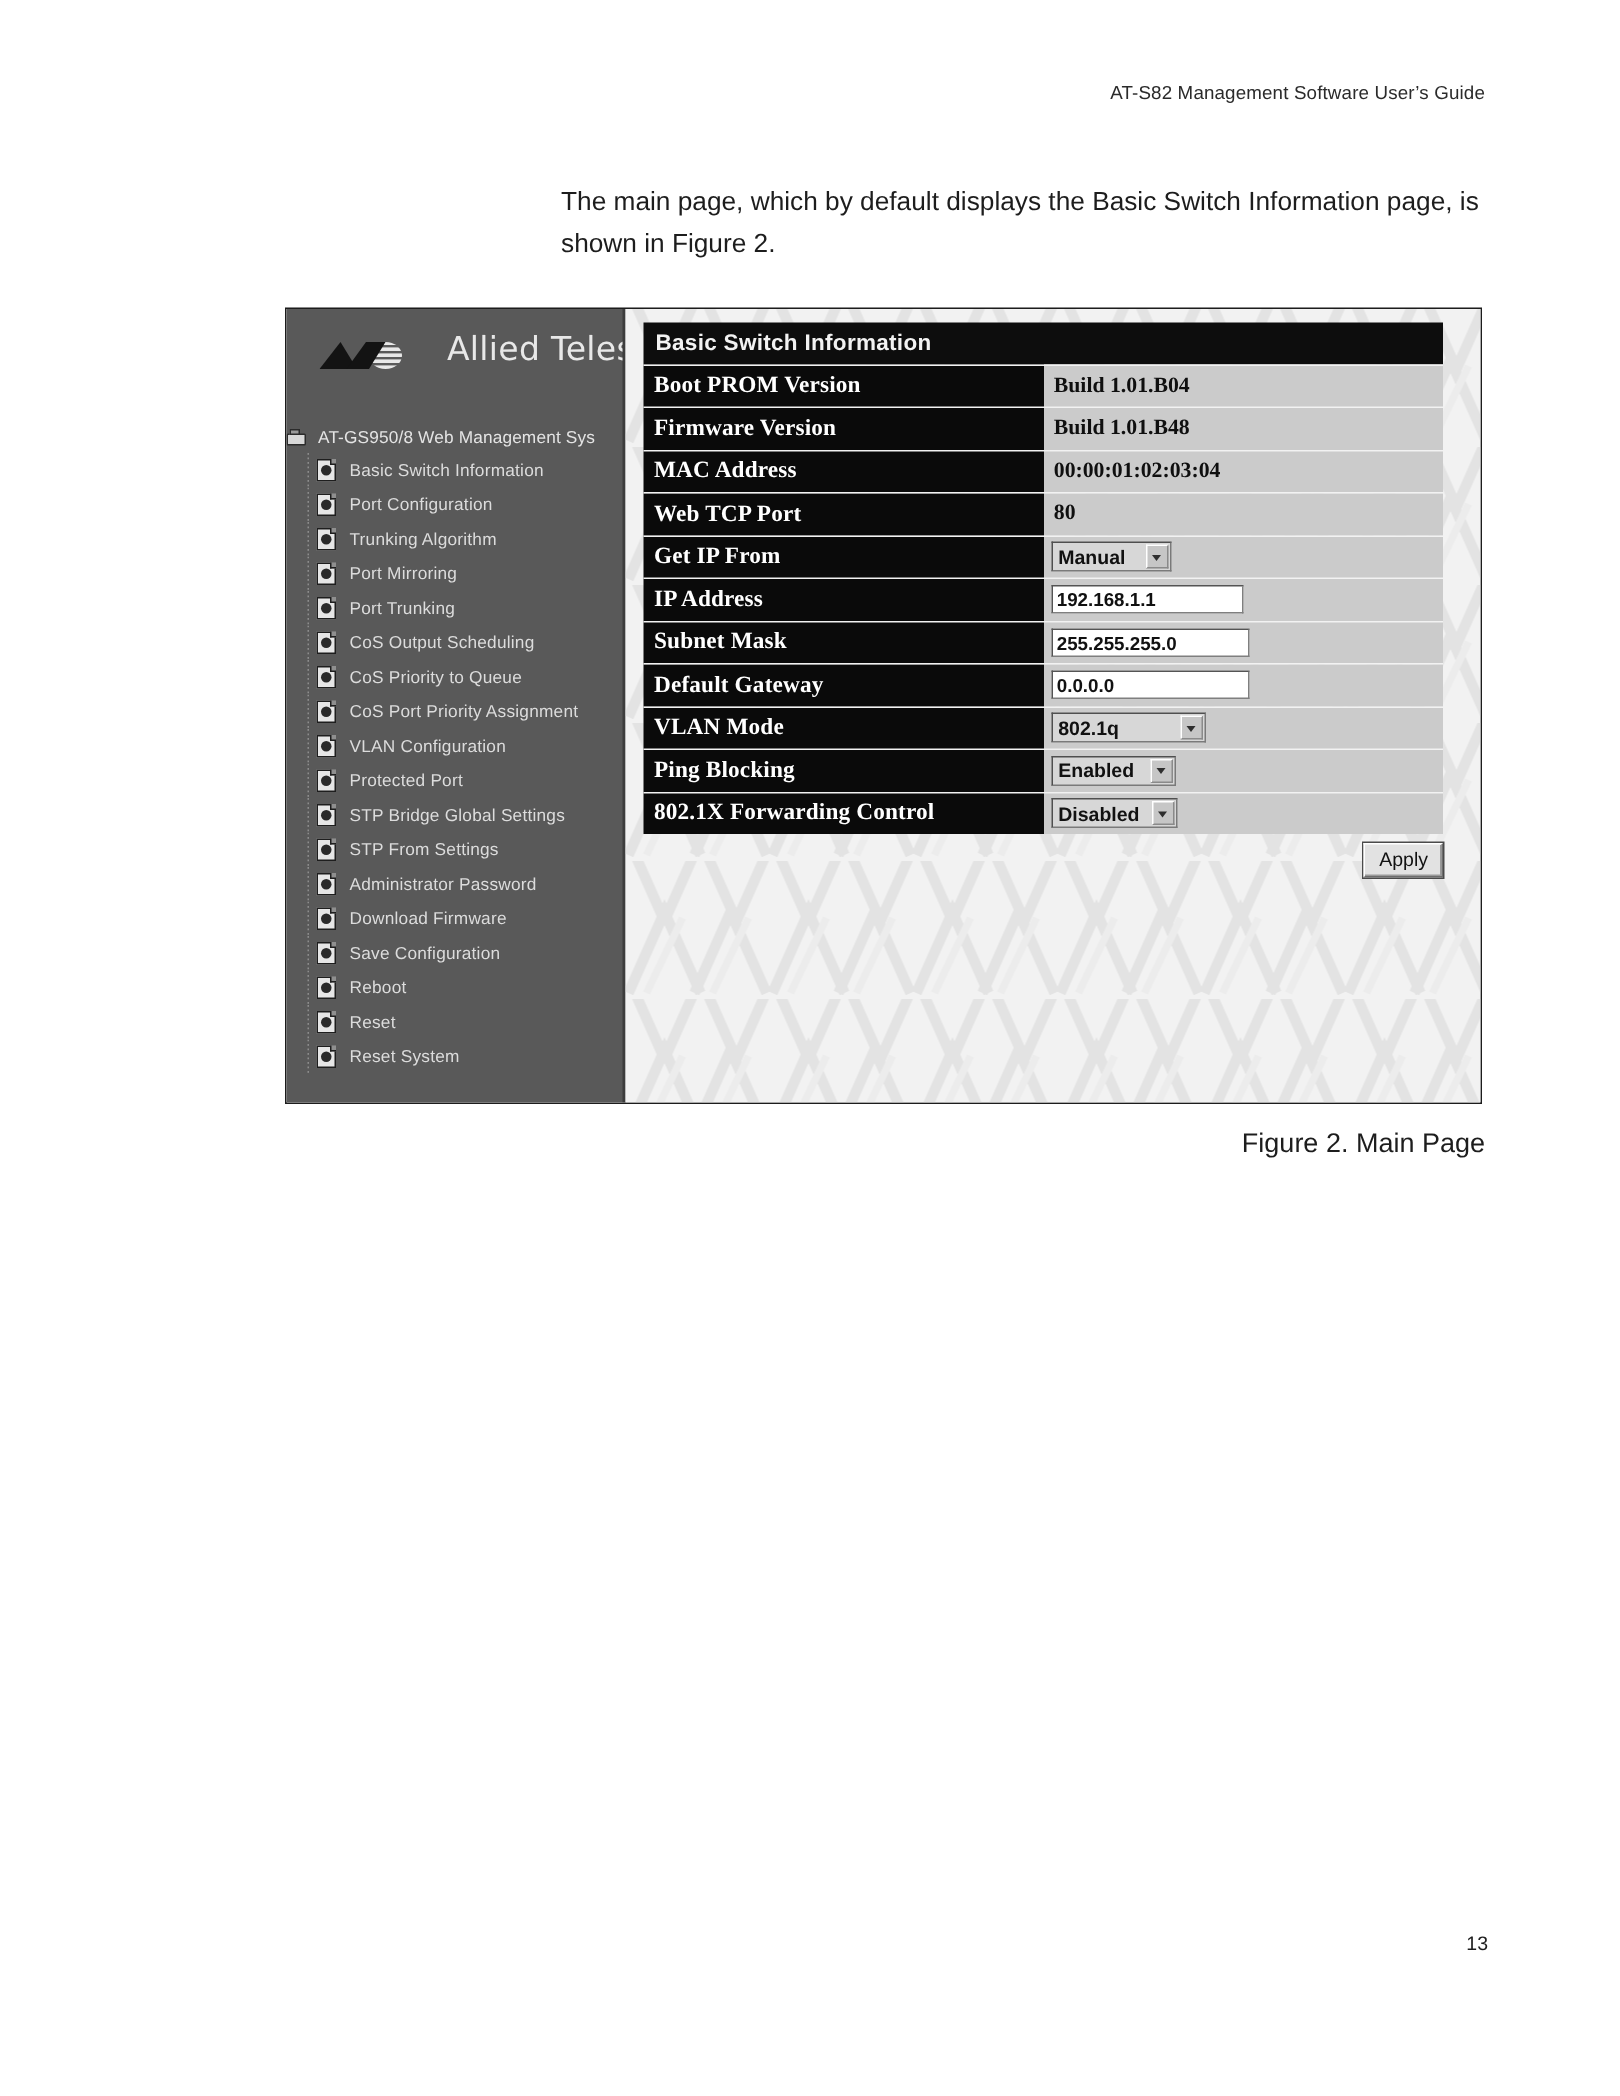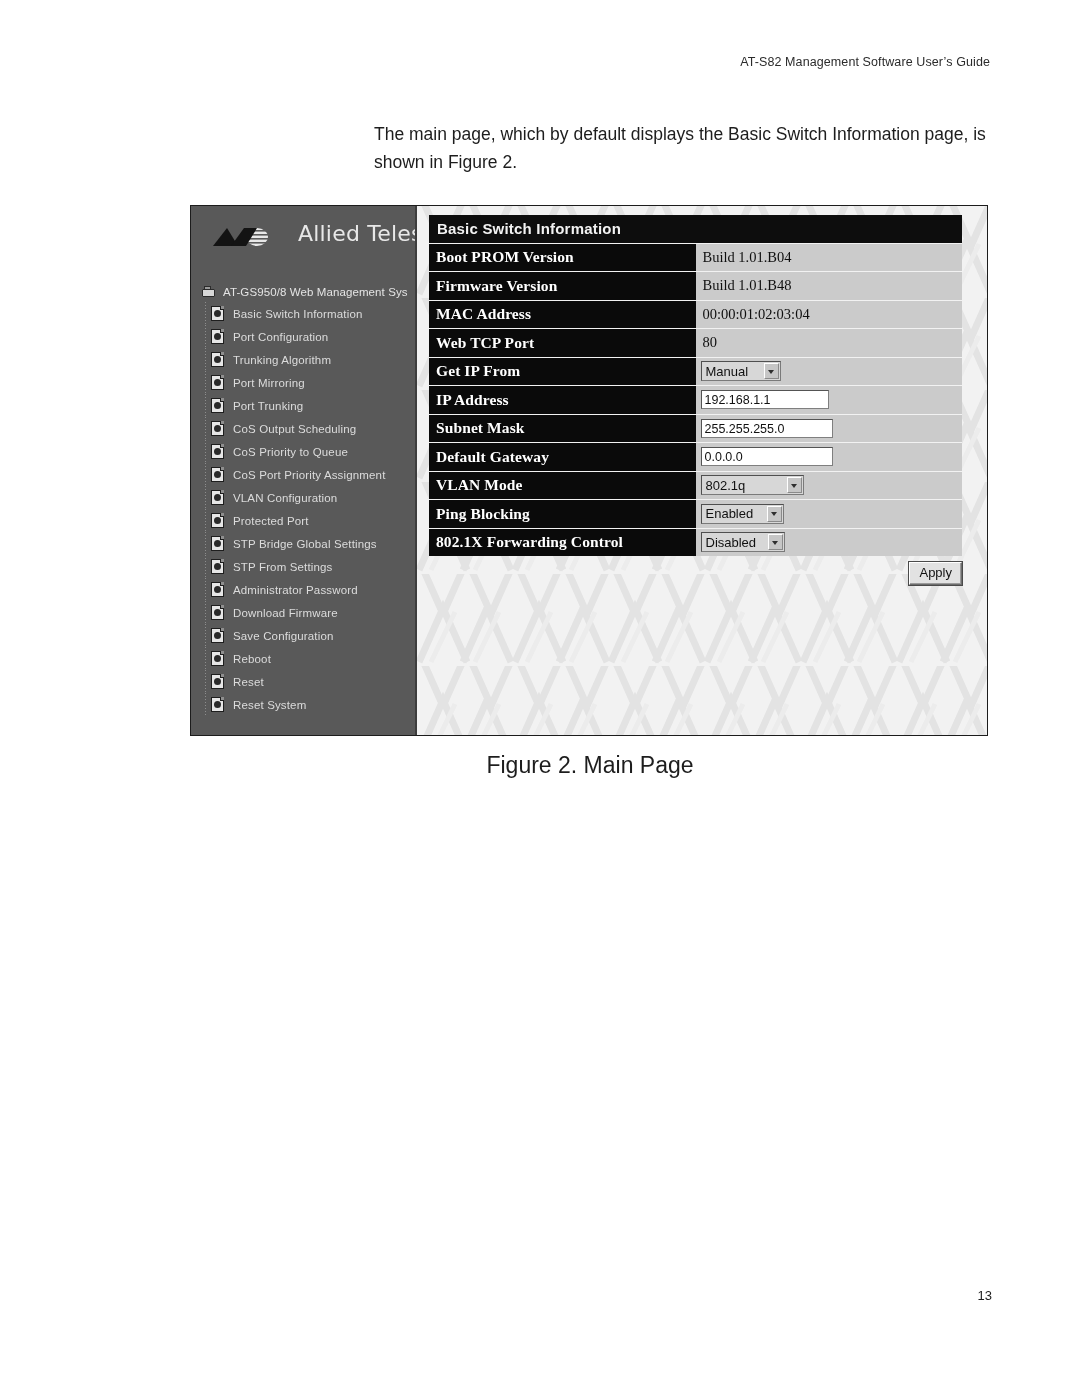--- a/index.html
+++ b/index.html
@@ -34,22 +34,22 @@
     width: 620px;
     font-size: 17.5px;
     line-height: 28px;
     color: #1d1d1d;
   }
   .fig-caption {
     position: absolute;
     top: 752px;
     left: 190px;
     width: 800px;
-    text-align: center;
-    font-size: 23px;
+    text-align: right;
+    font-size: 18px;
     color: #1d1d1d;
   }
   .page-number {
     position: absolute;
     top: 1288px;
     right: 88px;
     font-size: 13px;
     color: #1d1d1d;
   }
 
@@ -101,21 +101,21 @@
     line-height: 24px;
     white-space: nowrap;
   }
 
   .tree {
     padding-top: 14px;
   }
   .tree-root {
     display: flex;
     align-items: center;
-    padding-left: 11px;
+    padding-left: 0;
     height: 20px;
     white-space: nowrap;
   }
   .tree-root .root-icon {
     width: 14px;
     height: 12px;
     flex: 0 0 14px;
     margin-right: 7px;
     position: relative;
   }
@@ -251,20 +251,21 @@
     border-top: 1px solid #f2f2f2;
     letter-spacing: 0.1px;
   }
   .val {
     background: #cbcbcb;
     color: #0f0f0f;
     font-family: "Liberation Serif", serif;
     font-size: 14.5px;
     padding-left: 7px !important;
     border-top: 1px solid #f2f2f2;
+    font-weight: bold;
   }
   .val.ctl {
     padding-left: 5px !important;
   }
 
   
   .txt {
     display: inline-block;
     background: #ffffff;
     border: 1px solid #7f7f7f;

